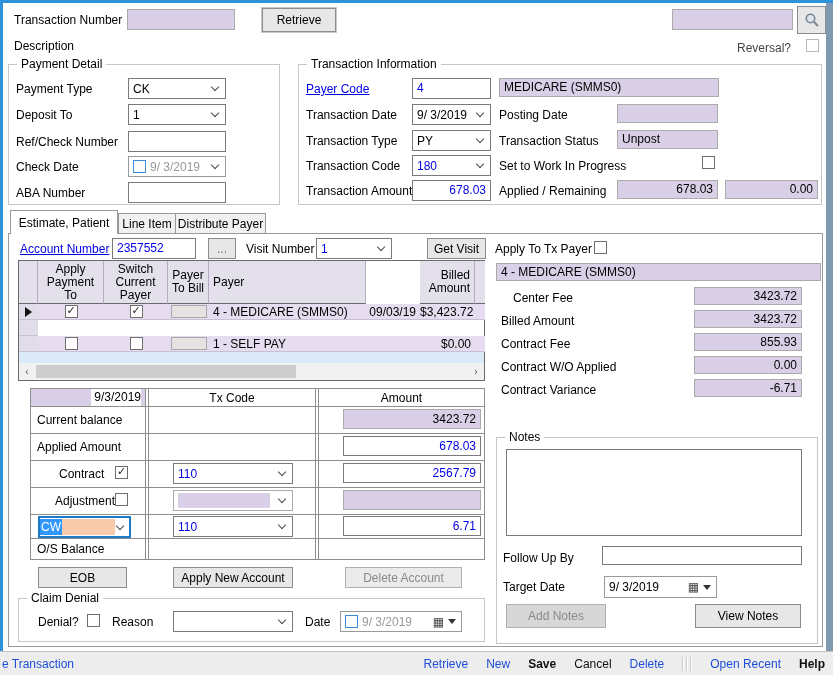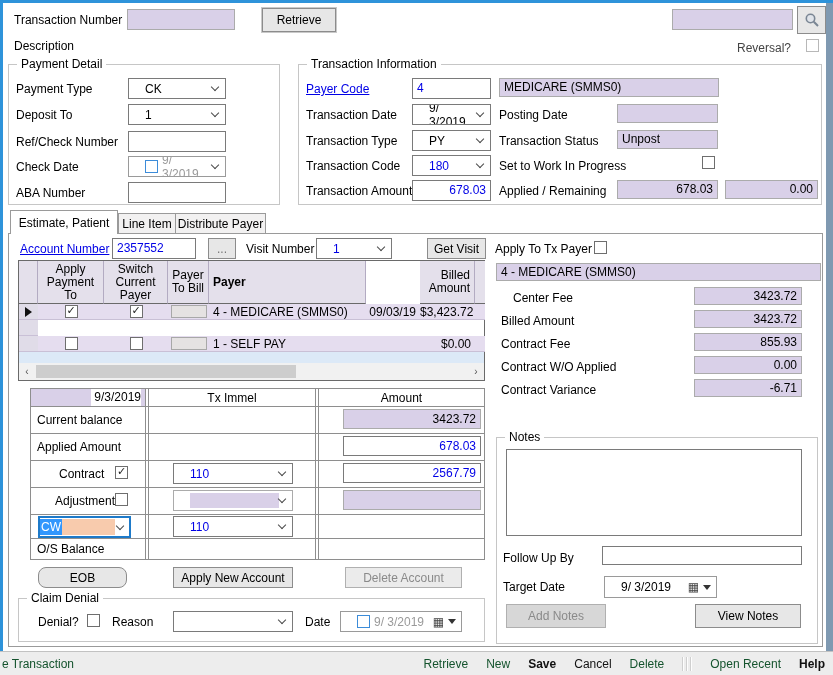--- a/index.html
+++ b/index.html
@@ -3,41 +3,41 @@
 <meta charset="utf-8">
 <style>
   * { margin:0; padding:0; box-sizing:border-box; }
   html,body { background:#fff; }
   body { font-family:"Liberation Sans", sans-serif; font-size:12px; color:#000; }
   #win { position:relative; width:833px; height:675px; background:#fff; overflow:hidden; }
   .abs { position:absolute; }
   .lbl { position:absolute; white-space:nowrap; line-height:14px; }
   .fld { position:absolute; background:#D9D0E8; border:1px solid #ABABAB; line-height:17px; padding:1px 4px; overflow:hidden; white-space:nowrap; }
   .inp { position:absolute; background:#fff; border:1px solid #7A7A7A; line-height:17px; padding:1px 4px; overflow:hidden; white-space:nowrap; }
-  .combo { position:absolute; background:#fff; border:1px solid #7A7A7A; display:flex; align-items:center; padding-left:16px; overflow:hidden; }
+  .combo { position:absolute; background:#fff; border:1px solid #7A7A7A; display:flex; align-items:center; padding-left:4px; overflow:hidden; }
   .chev { width:6px; height:6px; border:solid #4A4A4A; border-width:0 1px 1px 0; transform:rotate(45deg); margin:-3px 7px 0 auto; flex:0 0 auto; }
   .btn { position:absolute; background:#E7E7E7; border:1px solid #8C8C8C; display:flex; align-items:center; justify-content:center; white-space:nowrap; }
   .btn.dis { background:#D7D7D7; border-color:#B0B0B0; color:#8A8A8A; }
   .cb { position:absolute; width:13px; height:13px; background:#fff; border:1px solid #6E6E6E; display:flex; align-items:center; justify-content:center; }
   .cb.blue { border-color:#3C8CD9; }
   .cb.gray { border-color:#B8B8B8; }
   .cb[data-checked="true"]::after { content:"✓"; font-size:11px; color:#222; margin-top:-2px; }
   .grp { position:absolute; border:1px solid #C6C6C6; }
   .leg { position:absolute; top:-8px; left:8px; background:#fff; padding:0 4px; white-space:nowrap; }
   .link { color:#0000E6; text-decoration:underline; }
   .bluev { color:#0000E6; }
   .rt { text-align:right; }
   .gline { position:absolute; background:#8E8E8E; }
   .th { position:absolute; background:#E4E0EB; border-right:1px solid #B3ABC2; display:flex; align-items:center; justify-content:center; text-align:center; line-height:13px; }
   .trow { position:absolute; background:#E5DDEF; border-bottom:1px solid #C9C0D6; display:flex; align-items:center; }
   .ptb { background:#E5E2E2; border:1px solid #A8A8A8; width:36px; height:13px; }
   .ptb.focus { background:#D8EAFB; border:1px solid #4E93D6; }
   .cal::after { content:"▦"; font-size:12px; color:#444; }
   .dArrow { width:0; height:0; border-left:4px solid transparent; border-right:4px solid transparent; border-top:5px solid #333; }
-  .sbitem { color:#14532d; }
+  .sbitem { color:#1d4ed8; }
   .sbitem.on { color:#111; }
 </style>
 </head>
 <body>
 
 <div id="win">
 
   <div class="abs" style="left:0;top:0;width:833px;height:3px;background:#2E93DA;"></div>
   <div class="abs" style="left:0;top:0;width:3px;height:651px;background:#2E93DA;"></div>
   <div class="abs" style="left:826px;top:3px;width:7px;height:648px;background:#7F99B1;"></div>
@@ -149,21 +149,21 @@
     <div class="th" style="left:0;top:0;width:19px;height:43px;border-bottom:1px solid #6A6A6A;"></div>
     <div class="th" style="left:19px;top:0;width:66px;height:43px;border-bottom:1px solid #6A6A6A;">
         <span style="width:56px;">Apply Payment To</span>
       </div>
     <div class="th" style="left:85px;top:0;width:64px;height:43px;border-bottom:1px solid #6A6A6A;">
         <span style="width:52px;">Switch Current Payer</span>
       </div>
     <div class="th" style="left:149px;top:0;width:41px;height:43px;border-bottom:1px solid #6A6A6A;">
         <span style="width:38px;">Payer To Bill</span>
       </div>
-    <div class="th" style="left:190px;top:0;width:157px;height:43px;border-bottom:1px solid #6A6A6A;justify-content:flex-start;padding-left:4px;font-weight:bold;">
+    <div class="th" style="left:190px;top:0;width:157px;height:43px;border-bottom:1px solid #6A6A6A;justify-content:flex-start;padding-left:4px;">
         <span>Payer</span>
       </div>
     <div class="th" style="left:401px;top:0;width:55px;height:43px;border-bottom:1px solid #6A6A6A;justify-content:flex-end;padding-right:4px;">
         <span style="width:46px;text-align:right;">Billed Amount</span>
       </div>
     <div class="th" style="left:456px;top:0;width:10px;height:43px;border-right:none;border-bottom:1px solid #6A6A6A;"></div>
 
     <div class="abs" style="left:0;top:43px;width:19px;height:16px;background:#E0DCE8;border-bottom:1px solid #C9C0D6;display:flex;align-items:center;justify-content:center;">
       <span style="width:0;height:0;border-top:5px solid transparent;border-bottom:5px solid transparent;border-left:7px solid #111;"></span>
     </div>
@@ -247,21 +247,21 @@
     <div class="gline" style="left:0;top:0;width:1px;height:172px;"></div>
     <div class="gline" style="left:115px;top:0;width:1px;height:172px;"></div>
     <div class="gline" style="left:118px;top:0;width:1px;height:172px;"></div>
     <div class="gline" style="left:285px;top:0;width:1px;height:172px;"></div>
     <div class="gline" style="left:288px;top:0;width:1px;height:172px;"></div>
     <div class="gline" style="left:454px;top:0;width:1px;height:172px;"></div>
 
     <div class="abs" style="left:1px;top:1px;width:114px;height:17px;background:#D9D0E8;">
       <span class="abs" style="left:60px;top:0;width:50px;height:17px;background:#fff;text-align:right;line-height:17px;">9/3/2019</span>
     </div>
-    <div class="lbl" style="left:119px;top:3px;width:166px;text-align:center;">Tx Immel</div>
+    <div class="lbl" style="left:119px;top:3px;width:166px;text-align:center;">Tx Code</div>
     <div class="lbl" style="left:289px;top:3px;width:165px;text-align:center;">Amount</div>
 
     <div class="lbl" style="left:7px;top:25px;">Current balance</div>
     <div class="fld rt" style="left:313px;top:21px;width:138px;height:20px;line-height:16px;">3423.72</div>
 
     <div class="lbl" style="left:7px;top:52px;">Applied Amount</div>
     <div class="inp bluev rt" style="left:313px;top:48px;width:138px;height:20px;line-height:16px;">678.03</div>
 
     <div class="lbl" style="left:29px;top:79px;">Contract</div>
     <div class="cb" style="left:85px;top:78px;" data-checked="true"></div>
@@ -282,25 +282,26 @@
     <div class="abs" style="left:8px;top:128px;width:93px;height:22px;border:2px solid #1E7AC9;background:#fff;display:flex;align-items:center;">
       <span style="flex:1;height:16px;background:#F8CBAD;display:flex;align-items:center;">
         <span style="background:#3297FD;color:#fff;padding:0 1px;line-height:16px;">CW</span>
       </span>
       <span class="chev" style="margin:-3px 6px 0 2px;"></span>
     </div>
     <div class="combo" style="left:143px;top:128px;width:120px;height:21px;">
       <span class="bluev">110</span>
         <span class="chev"></span>
     </div>
+    <div class="inp bluev rt" style="left:313px;top:128px;width:138px;height:20px;line-height:16px;">6.71</div>
 
     <div class="lbl" style="left:7px;top:154px;">O/S Balance</div>
   </div>
 
-  <div class="btn" style="left:38px;top:567px;width:89px;height:21px;border-radius:8px;">EOB</div>
+  <div class="btn" style="left:38px;top:567px;width:89px;height:21px;">EOB</div>
   <div class="btn dis" style="left:345px;top:567px;width:117px;height:21px;background:#EBEBEB;">Delete Account</div>
   <div class="btn" style="left:173px;top:567px;width:120px;height:21px;">Apply New Account</div>
 
   <div class="grp" style="left:18px;top:598px;width:467px;height:44px;">
     <div class="leg">Claim Denial</div>
   </div>
   <div class="lbl" style="left:38px;top:615px;">Denial?</div>
   <div class="cb" style="left:87px;top:614px;" data-checked="false"></div>
   <div class="lbl" style="left:112px;top:615px;">Reason</div>
   <div class="combo" style="left:173px;top:611px;width:120px;height:21px;">

